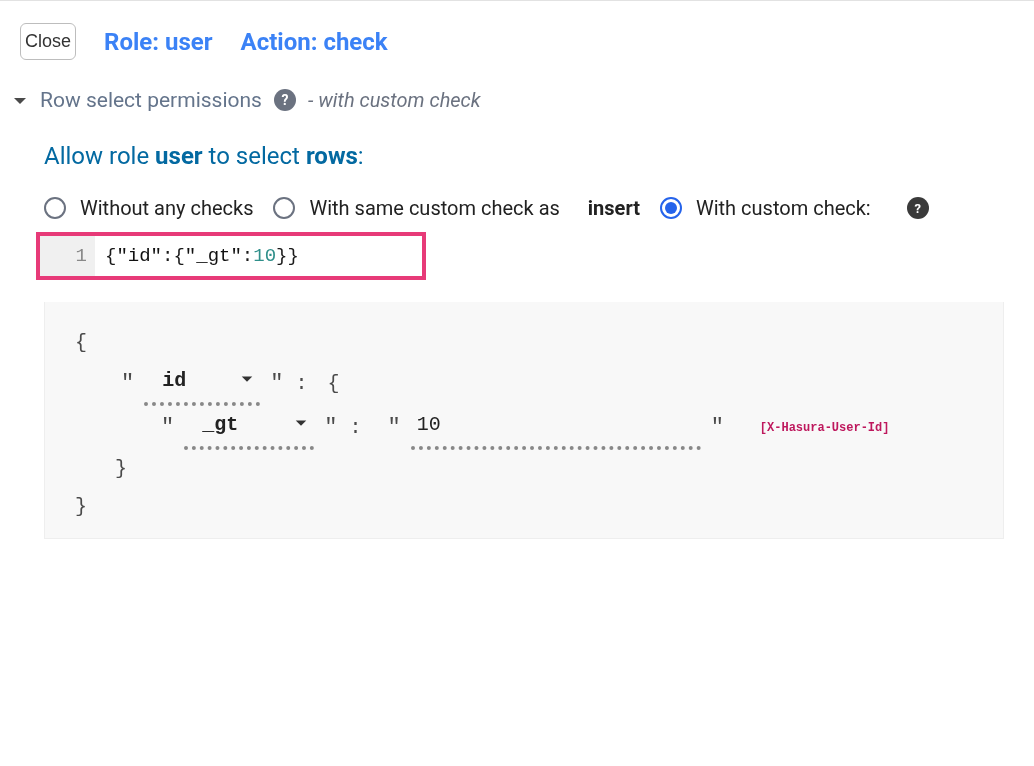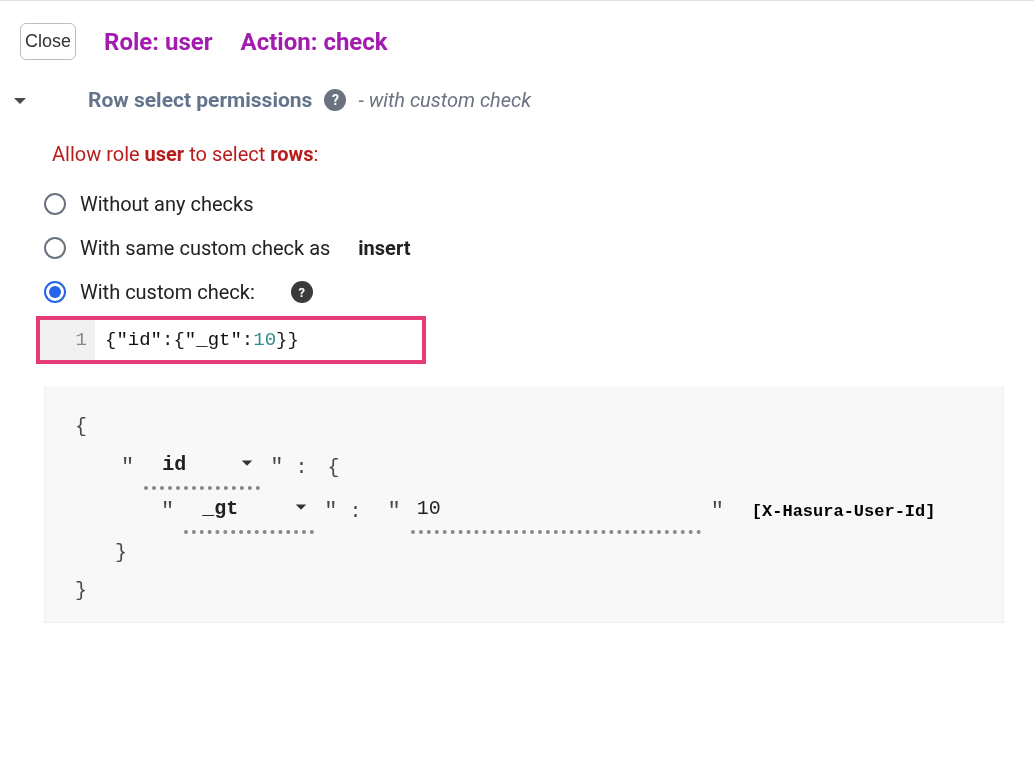--- a/index.html
+++ b/index.html
@@ -20,58 +20,57 @@
     }
     .close-btn {
       border: 1px solid #bdbdbd;
       background: #fff;
       color: #333;
       border-radius: 6px;
       padding: 7px 4px;
       font-size: 18px;
       cursor: pointer;
     }
-    .header-label { font-size: 24px; color: #a21caf; }
+    .header-label { font-size: 24px; color: #3b82f6; }
     .header-label b { font-weight: 700; }
     .section-row {
       display: flex;
       align-items: center;
       padding: 0 12px 30px 12px;
       gap: 12px;
     }
     .chev {
       width: 16px; height: 16px;
     }
     .chev svg { width:16px;height:16px; }
     .section-title {
       color: #64748b;
-      font-weight: 700;
+      font-weight: 400;
       font-size: 21px;
-      margin-left: 48px;
     }
     .help-icon {
       display: inline-flex;
       align-items: center; justify-content: center;
       width: 22px; height: 22px;
       border-radius: 50%;
       background: #6b7280;
       color: #fff;
       font-size: 14px;
       font-weight: 700;
       line-height: 1;
     }
     .subtext {
       color: #6b7280;
       font-style: italic;
       font-size: 20px;
     }
     .content { padding: 0 0 0 44px; }
-    .allow-line { font-size: 20px; color: #b91c1c; margin-bottom: 26px; margin-left: 8px; }
+    .allow-line { font-size: 24px; color: #0369a1; margin-bottom: 26px; }
     .allow-line b { font-weight: 700; }
-    .radio-group { display: flex; flex-direction: column; gap: 20px; margin-bottom: 12px; }
+    .radio-group { display: flex; flex-direction: row; gap: 20px; margin-bottom: 12px; }
     .radio-row {
       display: flex; align-items: center; gap: 14px;
       font-size: 20px; color: #222;
       cursor: pointer;
     }
     .radio-circle {
       width: 22px; height: 22px;
       border-radius: 50%;
       border: 2px solid #6b7280;
       display: inline-flex; align-items: center; justify-content: center;
@@ -140,24 +139,24 @@
       display:inline-block;
       border-bottom: 4px dotted #888;
       min-width: 290px;
       padding: 0 4px 2px 6px;
       color: #222;
       font-family: "SFMono-Regular", Consolas, "Liberation Mono", Menlo, monospace;
       font-size: 20px;
     }
     .quote { color: #4a4a4a; padding: 0 6px; font-size: 22px;}
     .session-var {
-      color: #000000;
+      color: #be185d;
       font-weight: 700;
-      font-size: 17px;
-      margin-left: 18px;
+      font-size: 12px;
+      margin-left: 26px;
     }
     .row-flex { display:flex; align-items:center; }
     .op-box-wrap { display:inline-flex; align-items:center; }
   </style>
 </head>
 <body>
 
 <div class="top-border"></div>
 
 <div class="header-row">

